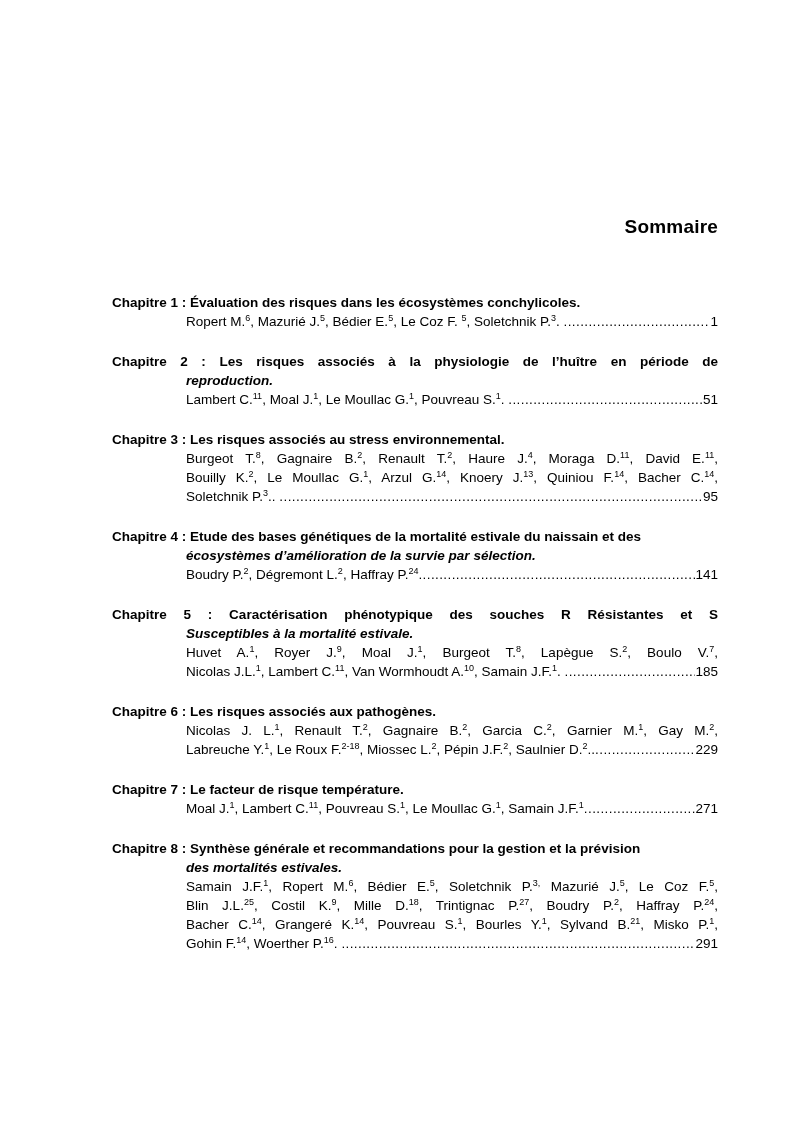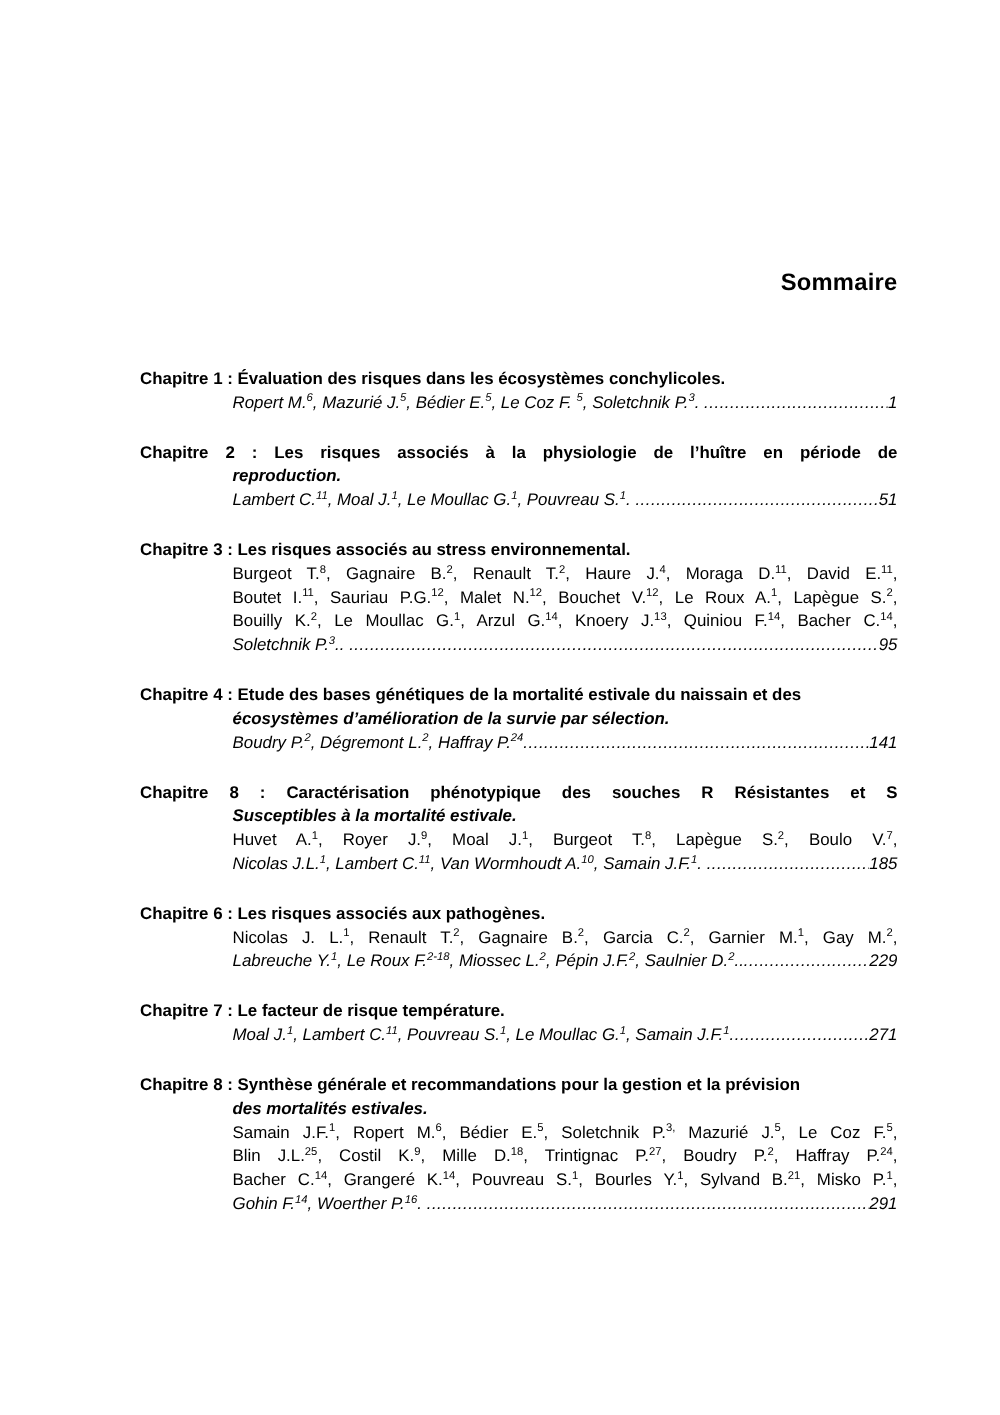--- a/index.html
+++ b/index.html
@@ -46,21 +46,20 @@
     text-align: justify;
     text-align-last: justify;
   }
   .a-line {
     padding-left: 74px;
     font-weight: 400;
   }
   .leader-row {
     display: flex;
     align-items: flex-end;
-    font-style: italic;
   }
   .leader-row .txt {
     white-space: pre;
     flex: 0 0 auto;
   }
   .leader-row .dots {
     flex: 1 1 auto;
     overflow: hidden;
     white-space: nowrap;
     letter-spacing: 0.4px;
@@ -95,39 +94,38 @@
         <div class="h-line cont">reproduction.</div>
         <div class="a-line leader-row">
           <span class="txt">Lambert C.<sup>11</sup>, Moal J.<sup>1</sup>, Le Moullac G.<sup>1</sup>, Pouvreau S.<sup>1</sup>. </span>
           <span class="dots">............................................................................................................................................................................................................................</span>
           <span class="pg">51</span>
         </div>
       </div>
       <div class="chapter">
         <div class="h-line">Chapitre 3 : Les risques associés au stress environnemental.</div>
         <div class="a-line jl">Burgeot T.<sup>8</sup>, Gagnaire B.<sup>2</sup>, Renault T.<sup>2</sup>, Haure J.<sup>4</sup>, Moraga D.<sup>11</sup>, David E.<sup>11</sup>,</div>
-        <div class="a-line jl">Boutet I.<sup>11</sup>, Sauriau P.G.<sup>12</sup>, Malet N.<sup>12</sup>, Bouchet V.<sup>12</sup>, Le Roux A.<sup>1</sup>, Lapègue S.<sup>2</sup>,</div>
         <div class="a-line jl">Bouilly K.<sup>2</sup>, Le Moullac G.<sup>1</sup>, Arzul G.<sup>14</sup>, Knoery J.<sup>13</sup>, Quiniou F.<sup>14</sup>, Bacher C.<sup>14</sup>,</div>
         <div class="a-line leader-row">
           <span class="txt">Soletchnik P.<sup>3</sup>.. </span>
           <span class="dots">............................................................................................................................................................................................................................</span>
           <span class="pg">95</span>
         </div>
       </div>
       <div class="chapter">
         <div class="h-line">Chapitre 4 : Etude des bases génétiques de la mortalité estivale du naissain et des</div>
         <div class="h-line cont">écosystèmes d’amélioration de la survie par sélection.</div>
         <div class="a-line leader-row">
           <span class="txt">Boudry P.<sup>2</sup>, Dégremont L.<sup>2</sup>, Haffray P.<sup>24</sup></span>
           <span class="dots">............................................................................................................................................................................................................................</span>
           <span class="pg">141</span>
         </div>
       </div>
       <div class="chapter">
-        <div class="h-line jl">Chapitre 8 : Caractérisation phénotypique des souches R Résistantes et S</div>
+        <div class="h-line jl">Chapitre 5 : Caractérisation phénotypique des souches R Résistantes et S</div>
         <div class="h-line cont">Susceptibles à la mortalité estivale.</div>
         <div class="a-line jl">Huvet A.<sup>1</sup>, Royer J.<sup>9</sup>, Moal J.<sup>1</sup>, Burgeot T.<sup>8</sup>, Lapègue S.<sup>2</sup>, Boulo V.<sup>7</sup>,</div>
         <div class="a-line leader-row">
           <span class="txt">Nicolas J.L.<sup>1</sup>, Lambert C.<sup>11</sup>, Van Wormhoudt A.<sup>10</sup>, Samain J.F.<sup>1</sup>. </span>
           <span class="dots">............................................................................................................................................................................................................................</span>
           <span class="pg">185</span>
         </div>
       </div>
       <div class="chapter">
         <div class="h-line">Chapitre 6 : Les risques associés aux pathogènes.</div>

